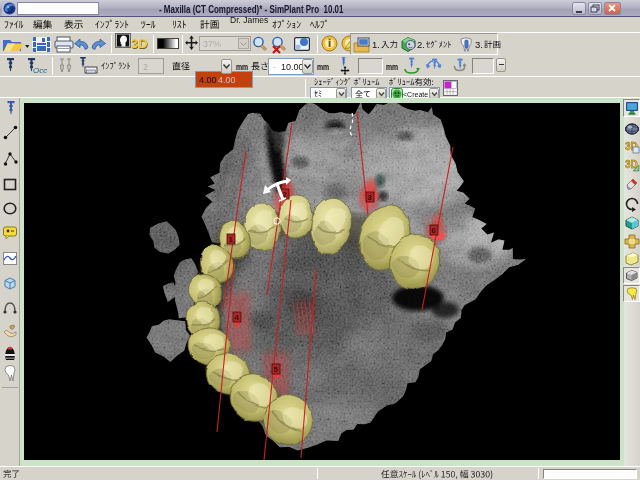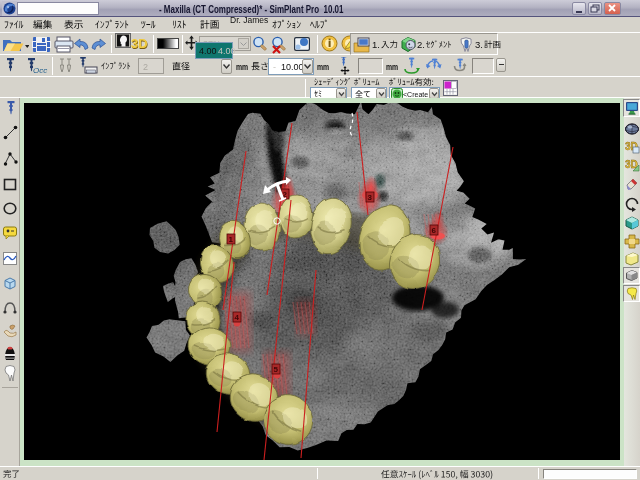--- a/index.html
+++ b/index.html
@@ -182,21 +182,21 @@
       <rect x="10.5" y="13" width="9" height="3" fill="#ccd4e0" stroke="#445" stroke-width="0.5"></rect>
     </svg>
 <svg class="abs" style="left:0;top:0" width="640" height="78" viewBox="0 0 640 78">
       <path d="M101.5,66.5C102.1,66.2 102.6,65.8 103.1,65.3L103.1,68.4C103.1,68.7 103.0,69.1 103.0,69.3L103.6,69.3C103.6,69.1 103.6,68.7 103.6,68.4L103.6,64.7C104.0,64.1 104.4,63.5 104.7,63.0L104.2,62.4C104.0,63.0 103.5,63.8 103.1,64.3C102.7,64.9 102.0,65.5 101.3,65.8L101.5,66.5ZM106.1,62.8L105.8,63.4C106.1,63.7 106.7,64.6 107.0,65.1L107.3,64.5C107.1,64.1 106.4,63.2 106.1,62.8ZM105.8,68.4L106.0,69.1C106.7,68.8 107.3,68.3 107.7,67.8C108.4,67.0 108.8,65.8 109.1,64.8L108.7,64.0C108.5,65.1 108.0,66.3 107.4,67.2C107.0,67.7 106.5,68.2 105.8,68.4ZM113.3,63.6L112.9,63.3C112.9,63.3 112.7,63.3 112.7,63.3C112.5,63.3 110.9,63.3 110.6,63.3C110.5,63.3 110.3,63.3 110.1,63.3L110.1,64.0C110.2,64.0 110.5,64.0 110.6,64.0C110.9,64.0 112.4,64.0 112.6,64.0C112.6,64.8 112.4,65.9 112.1,66.7C111.7,67.6 111.2,68.3 110.5,68.7L110.9,69.3C111.7,68.8 112.2,68.0 112.6,67.1C112.9,66.2 113.1,64.9 113.2,64.0C113.2,63.8 113.2,63.8 113.3,63.6ZM114.3,62.8C114.3,62.5 114.5,62.2 114.8,62.2C115.1,62.2 115.3,62.5 115.3,62.8C115.3,63.2 115.1,63.4 114.8,63.4C114.5,63.4 114.3,63.2 114.3,62.8ZM114.0,62.8C114.0,63.4 114.3,63.9 114.8,63.9C115.3,63.9 115.6,63.4 115.6,62.8C115.6,62.2 115.3,61.8 114.8,61.8C114.3,61.8 114.0,62.2 114.0,62.8ZM119.0,62.8L119.0,63.5C119.1,63.5 119.3,63.4 119.4,63.4C119.6,63.4 120.7,63.4 121.0,63.4C121.1,63.4 121.3,63.4 121.4,63.5L121.4,62.8C121.3,62.8 121.1,62.8 121.0,62.8C120.7,62.8 119.6,62.8 119.4,62.8C119.3,62.8 119.1,62.8 119.0,62.8ZM121.7,64.9L121.4,64.6C121.3,64.7 121.2,64.7 121.1,64.7C120.9,64.7 119.3,64.7 119.0,64.7C118.9,64.7 118.7,64.7 118.6,64.7L118.6,65.4C118.7,65.4 119.0,65.3 119.0,65.3C119.3,65.3 120.8,65.3 121.0,65.3C120.9,66.0 120.8,66.6 120.6,67.2C120.2,67.9 119.7,68.5 119.1,68.8L119.5,69.3C120.0,69.1 120.6,68.5 121.0,67.6C121.4,66.9 121.5,66.0 121.6,65.2C121.7,65.1 121.7,65.0 121.7,64.9ZM123.1,62.8L122.8,63.4C123.1,63.7 123.7,64.6 124.0,65.1L124.3,64.5C124.1,64.1 123.4,63.2 123.1,62.8ZM122.8,68.4L123.0,69.1C123.7,68.8 124.3,68.3 124.7,67.8C125.4,67.0 125.8,65.8 126.1,64.8L125.7,64.0C125.5,65.1 125.0,66.3 124.4,67.2C124.0,67.7 123.5,68.2 122.8,68.4ZM127.7,68.3C127.7,68.6 127.7,69.0 127.7,69.3L128.4,69.3C128.4,69.0 128.4,68.5 128.4,68.3L128.3,65.7C128.8,66.0 129.5,66.5 129.9,67.0L130.1,66.2C129.7,65.8 128.9,65.2 128.3,64.9L128.3,63.4C128.3,63.2 128.4,62.8 128.4,62.6L127.7,62.6C127.7,62.8 127.7,63.2 127.7,63.4C127.7,64.2 127.7,67.8 127.7,68.3Z" fill="#111"></path>
       <path d="M175.3,65.9L178.8,65.9L178.8,66.6L175.3,66.6L175.3,65.9ZM175.3,67.1L178.8,67.1L178.8,67.8L175.3,67.8L175.3,67.1ZM175.3,64.6L178.8,64.6L178.8,65.4L175.3,65.4L175.3,64.6ZM173.0,64.4L173.0,70.2L173.7,70.2L173.7,69.8L180.6,69.8L180.6,69.1L173.7,69.1L173.7,64.4L173.0,64.4ZM176.3,61.9L176.2,62.8L172.6,62.8L172.6,63.4L176.2,63.4L176.1,64.1L174.7,64.1L174.7,68.4L179.5,68.4L179.5,64.1L176.8,64.1L176.9,63.4L180.5,63.4L180.5,62.8L177.0,62.8L177.1,62.0L176.3,61.9ZM183.3,61.9C182.9,62.6 182.1,63.4 181.3,63.9C181.4,64.0 181.6,64.3 181.7,64.4C182.5,63.9 183.4,63.0 184.0,62.2L183.3,61.9ZM188.3,63.0C187.9,63.6 187.4,64.1 186.9,64.6C186.3,64.1 185.8,63.6 185.5,63.0L188.3,63.0ZM184.4,62.4L184.4,63.0L185.4,63.0L184.9,63.2C185.3,63.8 185.8,64.4 186.3,64.9C185.6,65.4 184.7,65.7 183.9,66.0C184.0,66.1 184.2,66.3 184.2,66.5C185.1,66.2 186.1,65.9 186.8,65.3C187.6,65.8 188.4,66.2 189.4,66.4C189.5,66.3 189.6,66.0 189.8,65.9C188.9,65.7 188.1,65.4 187.4,64.9C188.2,64.3 188.8,63.6 189.2,62.6L188.8,62.4L188.6,62.4L184.4,62.4ZM184.5,67.3L184.5,67.9L186.5,67.9L186.5,69.3L183.9,69.3L183.9,69.9L189.6,69.9L189.6,69.3L187.2,69.3L187.2,67.9L189.1,67.9L189.1,67.3L187.2,67.3L187.2,66.1L186.5,66.1L186.5,67.3L184.5,67.3ZM183.6,63.7C183.0,64.7 182.1,65.7 181.2,66.3C181.3,66.4 181.5,66.8 181.6,66.9C182.0,66.6 182.3,66.3 182.7,65.9L182.7,70.2L183.3,70.2L183.3,65.2C183.7,64.8 184.0,64.4 184.2,64.0L183.6,63.7Z" fill="#111"></path>
       <path d="M253.1,62.3L253.1,66.3L251.5,66.3L251.5,66.9L253.1,66.9L253.1,69.4L251.9,69.5L252.1,70.2C253.2,70.0 254.7,69.7 256.1,69.5L256.1,68.9L253.8,69.2L253.8,66.9L255.0,66.9C255.8,68.6 257.2,69.8 259.2,70.2C259.3,70.1 259.5,69.8 259.7,69.6C258.6,69.4 257.8,69.1 257.1,68.5C257.8,68.2 258.5,67.8 259.1,67.3L258.6,66.9C258.1,67.3 257.3,67.8 256.7,68.2C256.3,67.8 256.0,67.4 255.7,66.9L259.5,66.9L259.5,66.3L253.8,66.3L253.8,65.5L258.4,65.5L258.4,64.9L253.8,64.9L253.8,64.2L258.4,64.2L258.4,63.6L253.8,63.6L253.8,62.9L258.6,62.9L258.6,62.3L253.1,62.3ZM262.8,66.7L262.1,66.5C261.9,67.1 261.7,67.5 261.7,68.0C261.7,69.2 262.8,69.9 264.5,69.9C265.5,69.9 266.2,69.8 266.8,69.7L266.8,69.0C266.2,69.1 265.4,69.2 264.5,69.2C263.2,69.2 262.4,68.8 262.4,67.9C262.4,67.5 262.5,67.1 262.8,66.7ZM261.4,63.8L261.4,64.5C262.9,64.7 264.1,64.7 265.2,64.6C265.5,65.3 266.0,66.1 266.3,66.6C266.0,66.6 265.3,66.5 264.8,66.5L264.8,67.1C265.4,67.1 266.5,67.2 266.9,67.3L267.3,66.8C267.2,66.7 267.0,66.5 266.9,66.3C266.6,65.9 266.2,65.2 265.9,64.5C266.5,64.4 267.2,64.3 267.8,64.1L267.7,63.4C267.1,63.6 266.3,63.8 265.7,63.9C265.5,63.3 265.3,62.7 265.3,62.3L264.5,62.4C264.6,62.7 264.7,62.9 264.7,63.1L265.0,63.9C264.0,64.0 262.7,64.0 261.4,63.8Z" fill="#111"></path>
     </svg>
 <div class="abs" style="left:138px;top:58px;width:26px;height:16px;background:#d9d6cf;border:1px solid #a09d96">
       <span style="position:absolute;left:4px;top:2.5px;font-size:9px;color:#aca9a2">2</span>
     </div>
-<div class="abs" style="left:195px;top:42px;width:38px;height:17px;border:1px solid #7f9db9;background:#0f766e">
+<div class="abs" style="left:195px;top:71px;width:58px;height:17px;border:1px solid #7f9db9;background:#c2410c">
 <span style="position:absolute;left:3px;top:3px;font-size:9px;color:#111">4.00</span>
 <span style="position:absolute;left:3px;top:3px;font-size:9px;color:#c8c5be;left:22px">4.00</span>
     </div>
 <div class="dbtn" style="left:221px;top:59px;width:11px;height:15px"></div>
 <svg class="abs" style="left:223px;top:64px" width="8" height="6">
       <path d="M0.5 0.5 L3.5 4 L6.5 0.5" stroke="#333" stroke-width="1.4" fill="none"></path>
     </svg>
 <div class="abs" style="left:236px;top:61px;font-size:9.5px;font-weight:bold;color:#111;transform:scaleX(0.72);transform-origin:0 0">mm</div>
 <div class="abs" style="left:268px;top:58px;width:46px;height:17px;border:1px solid #7f9db9;background:#fff">
 <span style="position:absolute;left:4px;top:3px;font-size:9px;color:#c8c5be">-</span>

